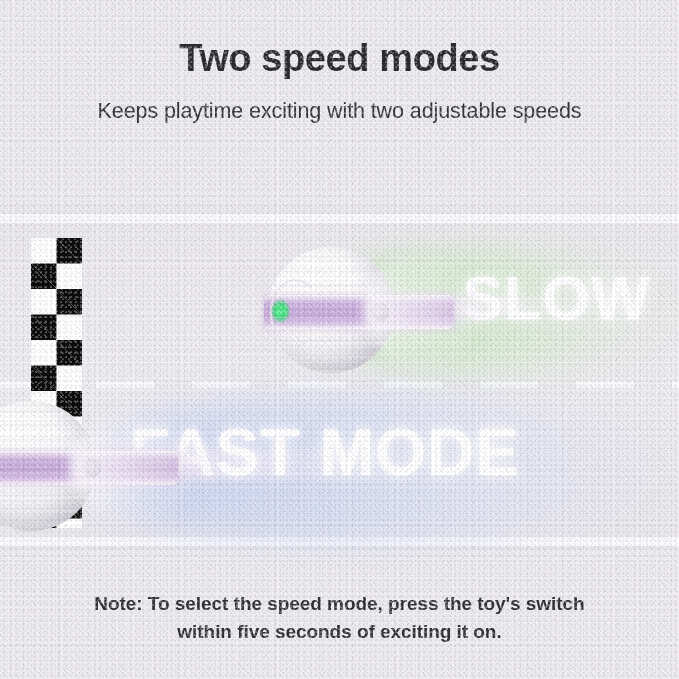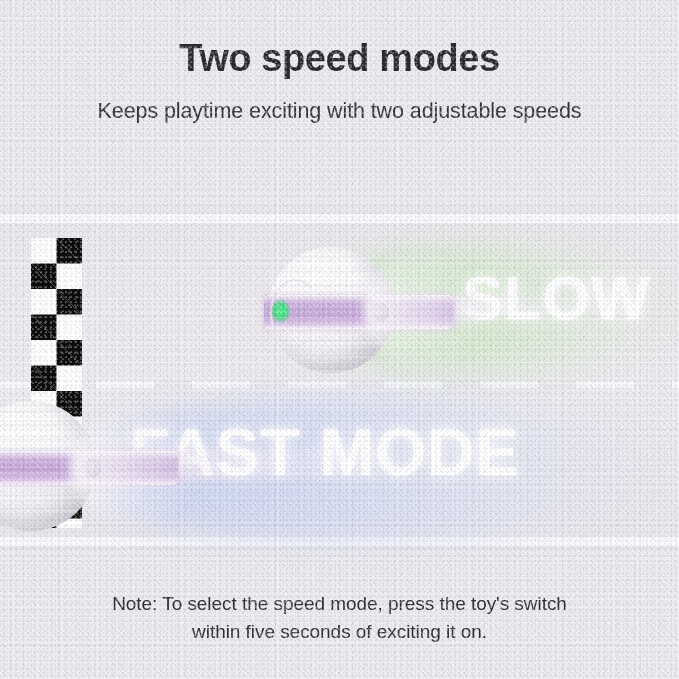--- a/index.html
+++ b/index.html
@@ -346,21 +346,21 @@
     position: absolute;
     left: 0; right: 0;
     top: 590px;
     text-align: center;
     z-index: 30;
     font-size: 19px;
     line-height: 1.45;
     color: #303036;
     letter-spacing: -0.05px;
   }
-  .note-line { display: block; }
+  .note-line { display: block; font-weight: bold; }
 </style>
 </head>
 <body>
 
 <div id="stage">
 
   <div class="head-block">
     <h1 class="title">Two speed modes</h1>
     <p class="subtitle">Keeps playtime exciting with two adjustable speeds</p>
   </div>

